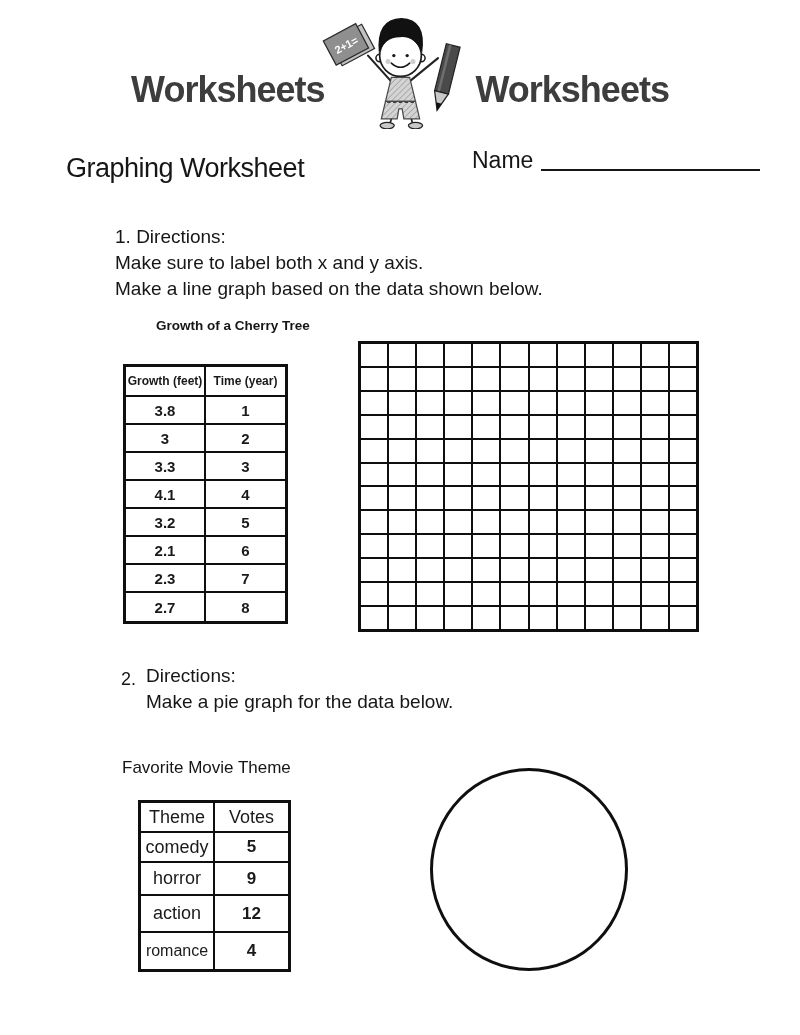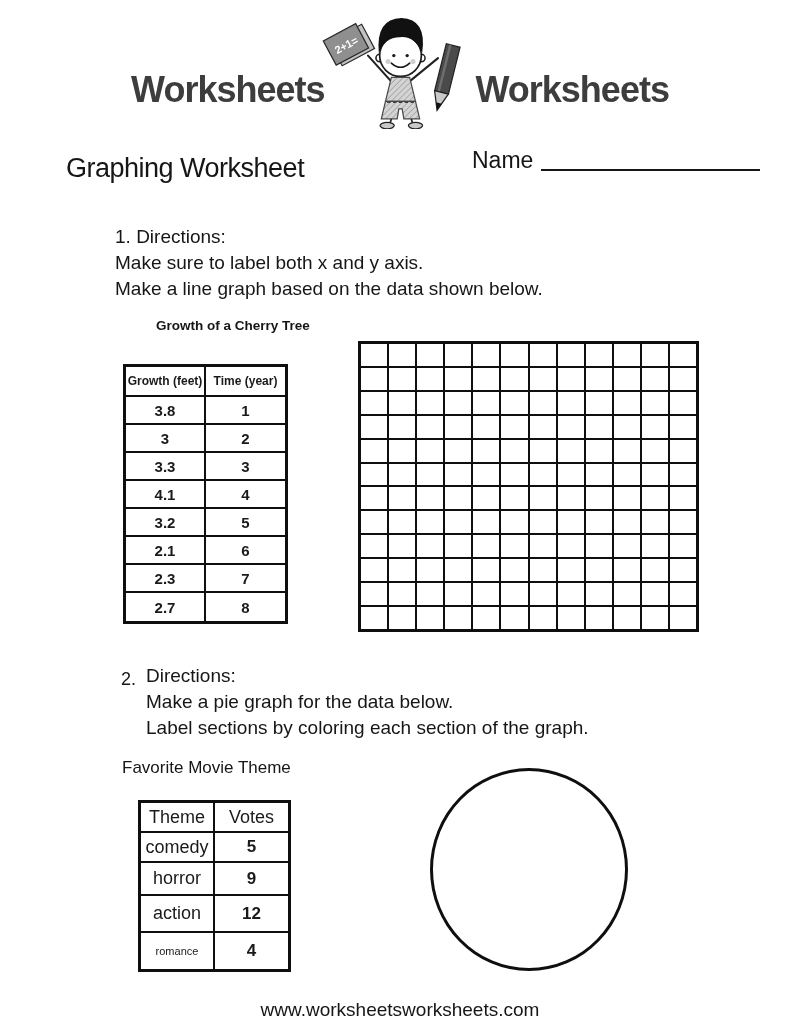--- a/index.html
+++ b/index.html
@@ -63,21 +63,21 @@
   table.data tr:last-child td { border-bottom:none; }
 
   table.tbl1 { left:123px; top:338px; width:159px;margin-top:26px; }
   .tbl1 td { height:28px; }
   .tbl1 tr.hdr td { height:30px; font-size:12px; font-weight:bold; }
   .tbl1 td.val { font-size:15px; font-weight:bold; }
 
   table.tbl2 { left:138px; top:800px; width:147px; }
   .tbl2 tr.hdr td { height:30px; font-size:18px; }
   .tbl2 td.theme { font-size:18px; }
-  .tbl2 td.theme.small { font-size:11px; }
+  .tbl2 td.theme.small { font-size:16px; }
   .tbl2 td.val { font-size:17px; font-weight:bold; }
   .tbl2 tr.r1 td { height:30px; }
   .tbl2 tr.r2 td { height:33px; }
   .tbl2 tr.r3 td { height:37px; }
   .tbl2 tr.r4 td { height:36px; }
 
   
   .graph-grid {
     position:absolute; left:358px; top:341px; width:341px; height:291px;
     background:#0f0f0f; border:3px solid #0f0f0f;
@@ -353,21 +353,20 @@
       <div class="gcell"></div>
       <div class="gcell"></div>
       <div class="gcell"></div>
       <div class="gcell"></div>
     </div>
 
   <div class="dir2-number">2.</div>
   <div class="directions dir2">
     <div>Directions:</div>
     <div>Make a pie graph for the data below.</div>
-    <div>Label sections by coloring each section of the graph.</div>
   </div>
 
   <div class="tbl-title2">Favorite Movie Theme</div>
   <table class="data tbl2">
     <colgroup>
         <col style="width:74px">
         <col style="width:73px">
       </colgroup>
     <tbody>
         <tr class="hdr">
@@ -388,15 +387,14 @@
         </tr>
     <tr class="r4">
           <td class="theme small">romance</td>
           <td class="val">4</td>
         </tr>
   </tbody>
     </table>
 
   <div class="pie-circle"></div>
 
-  <div class="footer">www.worksheetsworksheets.com</div>
 
 </div>
 
 </body></html>

